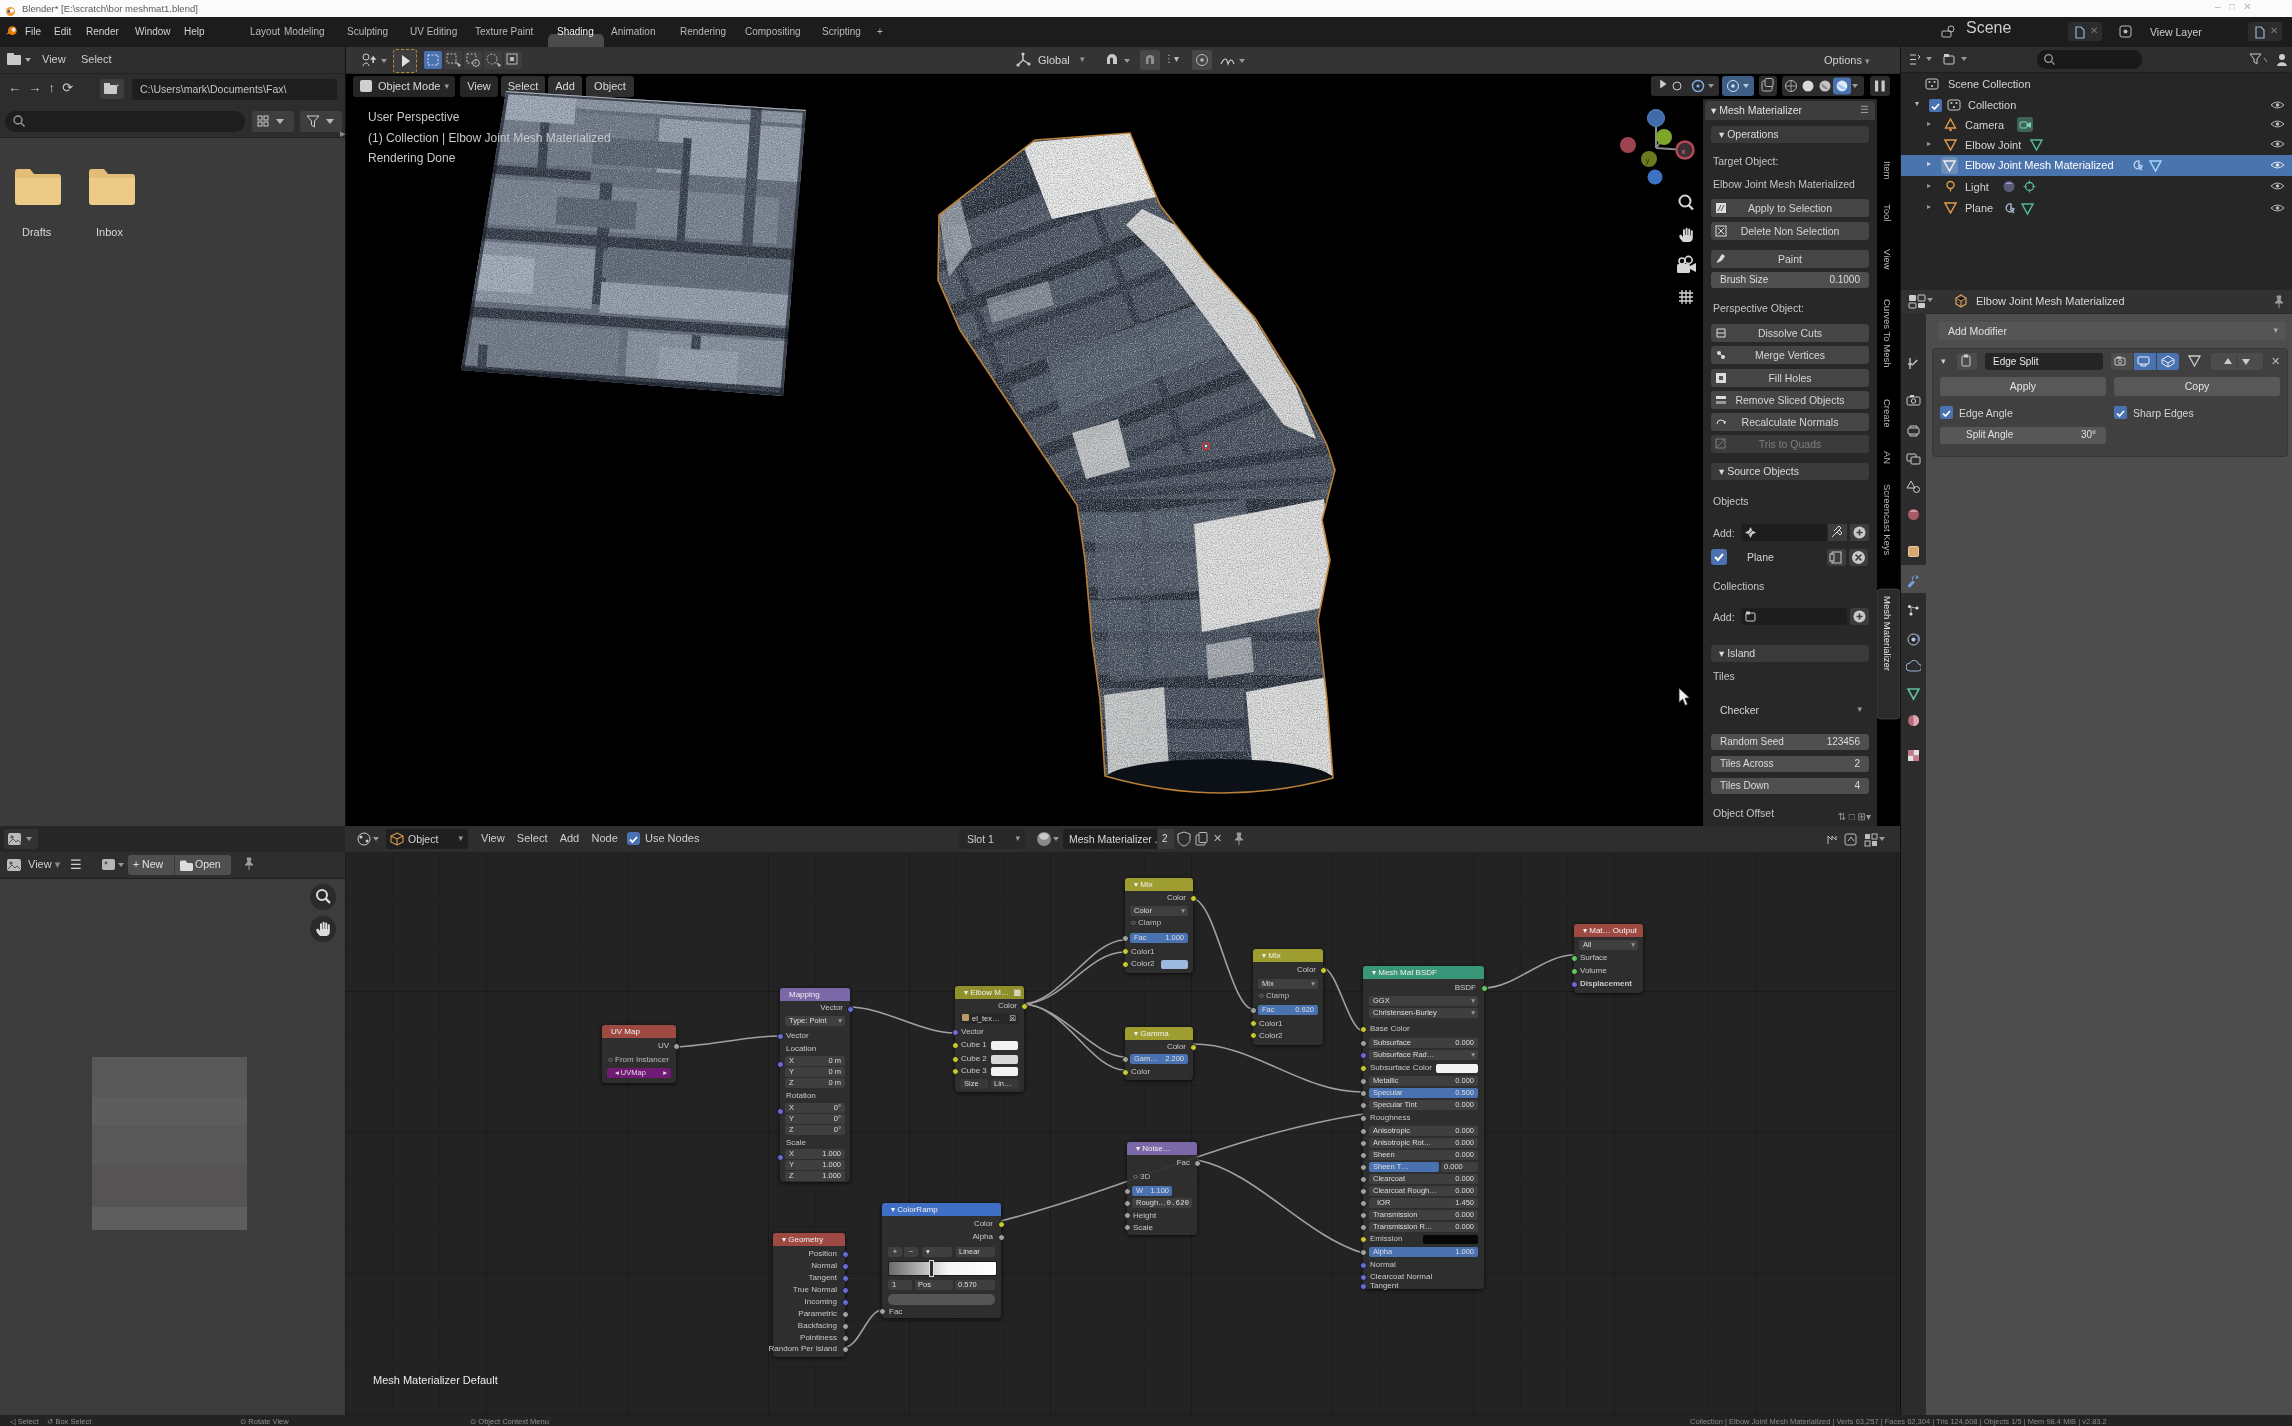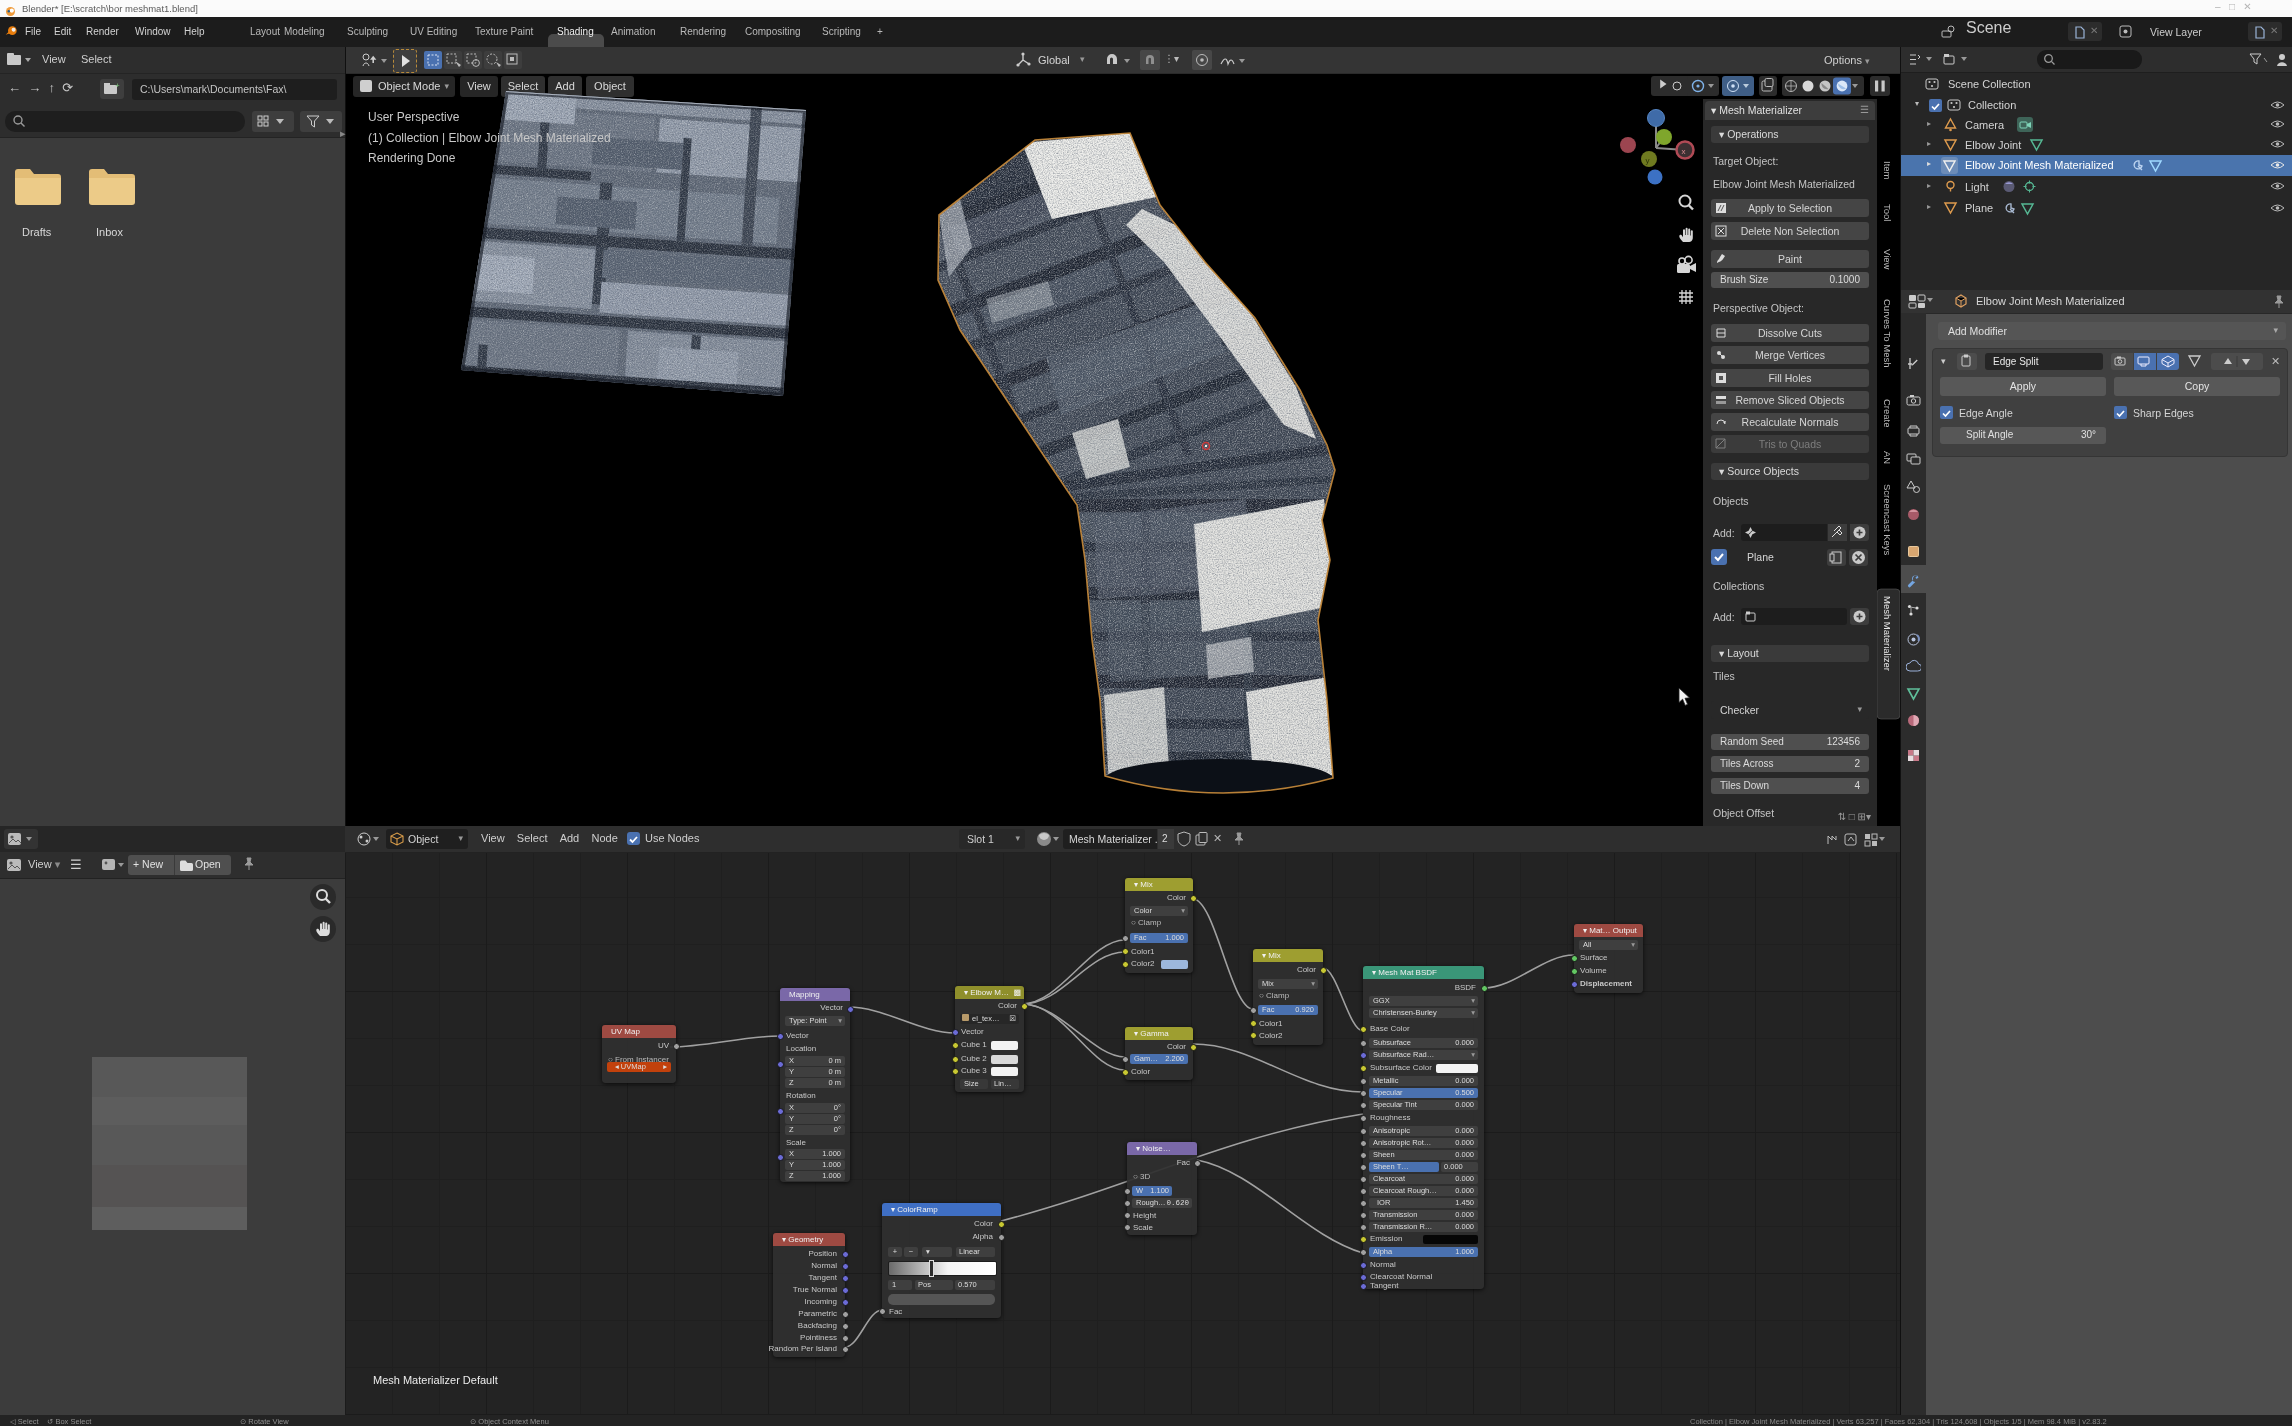--- a/index.html
+++ b/index.html
@@ -610,21 +610,21 @@
             <rect x="2" y="1.5" width="4" height="3" fill="#ccc"></rect>
           </svg>
       </div>
       <div class="abs" style="left:147px;top:509px;width:19px;height:17px;background:#3d3d3d;border-radius:3px;">
         <svg width="19" height="17">
             <circle cx="9.5" cy="8.5" r="6" fill="#c9c9c9"></circle>
             <path d="M9.5 5.5 v6 M6.5 8.5 h6" stroke="#3d3d3d" stroke-width="1.6"></path>
           </svg>
       </div>
       <div class="abs" style="left:8px;top:546px;width:158px;height:17px;background:#3a3a3a;border-radius:3px;">
-        <div class="t" style="left:8px;top:2px;font-size:10.5px;color:#dadada;">▾ Layout</div>
+        <div class="t" style="left:8px;top:2px;font-size:10.5px;color:#dadada;">▾ Island</div>
       </div>
       <div class="t" style="left:10px;top:571px;font-size:10.5px;color:#c4c4c4;">Tiles</div>
       <div class="abs" style="left:8px;top:602px;width:158px;height:18px;background:#282828;border-radius:3px;">
         <div class="t" style="left:9px;top:3px;font-size:10.5px;color:#d5d5d5;">Checker</div>
         <div class="t" style="right:7px;top:3px;font-size:9px;color:#999;">▾</div>
       </div>
       <div class="fld" style="left:8px;top:635px;width:158px;height:16px;background:#4f4f4f;">
         <div class="t" style="left:9px;top:2px;font-size:10px;">Random Seed</div>
         <div class="t" style="right:9px;top:2px;font-size:10px;">123456</div>
       </div>
@@ -736,21 +736,21 @@
         <path d="M852,334 C910,345 960,410 1018,427"></path>
         <path d="M500,521 C514,521 523,484 537,484"></path>
         <path d="M1139,162 C1170,162 1198,129 1229,129"></path>
       </g>
     </svg>
 
     <div class="node" style="left:257px;top:199px;width:74px;height:58px;">
       <div class="nh" style="background:#9e4a42;">UV Map</div>
       <div class="nr" style="right:7px;top:16px;">UV</div>
       <div class="nr" style="left:6px;top:30px;color:#bbb;">○ From Instancer</div>
-      <div class="nf" style="left:5px;top:37px;width:64px;background:#c2410c;"><span style="margin-left:8px;">◂ UVMap</span><span style="position:absolute;right:4px;">▸</span></div>
+      <div class="nf" style="left:5px;top:43px;width:64px;background:#701a75;"><span style="margin-left:8px;">◂ UVMap</span><span style="position:absolute;right:4px;">▸</span></div>
       <div class="so" style="right:-4px;top:18px;background:#a1a1a1;"></div>
     </div>
 
     <div class="node" style="left:435px;top:162px;width:70px;height:194px;">
       <div class="nh" style="background:#7a68a8;">Mapping</div>
       <div class="nr" style="right:7px;top:15px;">Vector</div>
       <div class="nf" style="left:5px;top:28px;width:60px;"><span style="margin-left:4px;">Type:&nbsp;Point</span><span style="position:absolute;right:3px;color:#999;">▾</span></div>
       <div class="nr" style="left:6px;top:43px;">Vector</div>
       <div class="nr" style="left:6px;top:56px;">Location</div>
       <div class="nf" style="left:5px;top:68px;width:60px;"><span style="margin-left:4px;">X</span><span style="position:absolute;right:4px;">0 m</span></div>

